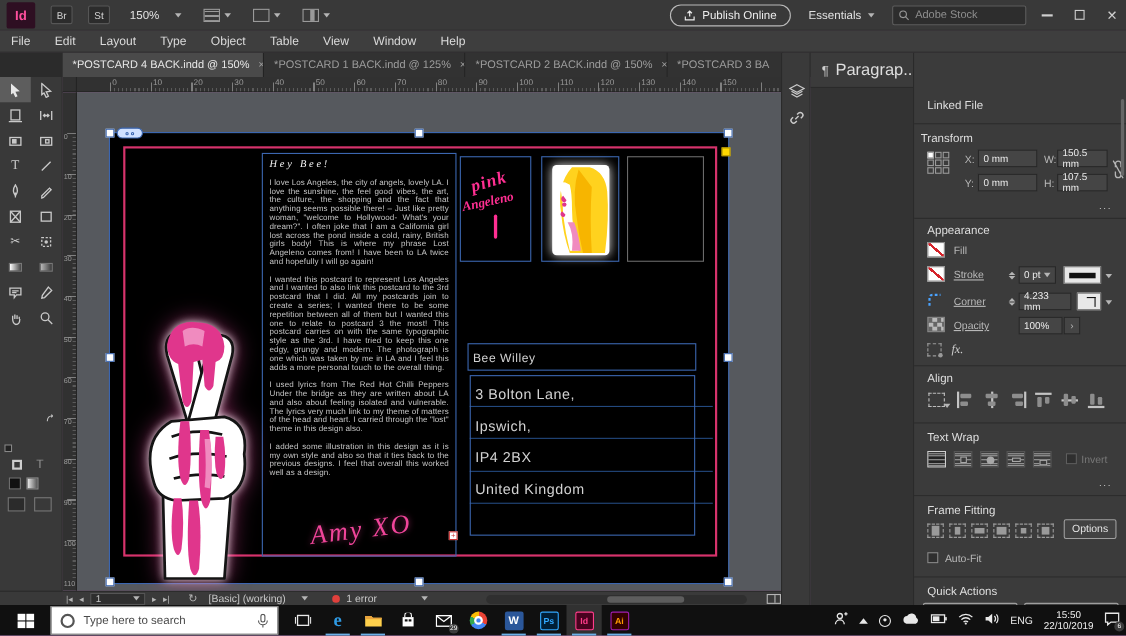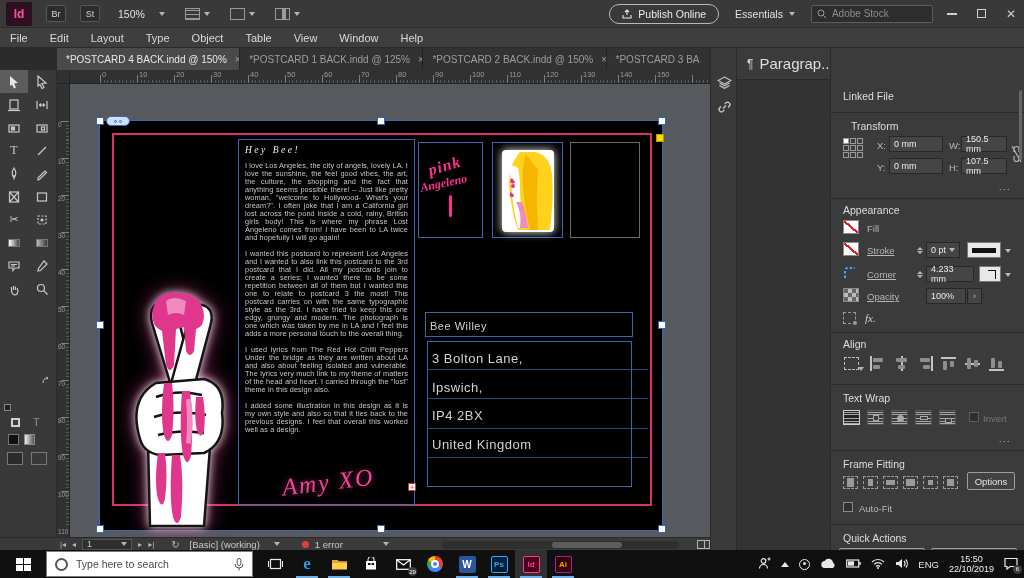--- a/index.html
+++ b/index.html
@@ -491,21 +491,21 @@
       <span class="pil">¶</span>
       <span class="lbl">Paragrap...</span>
     </div>
   </div>
 
   <div id="props">
     <div id="pbody">
       <span class="ptitle" style="left:12px;top:6px">Linked File</span>
       <span class="pdiv" style="top:28px"></span>
 
-      <span class="ptitle" style="left:20px;top:36px">Transform</span>
+      <span class="ptitle" style="left:6px;top:36px">Transform</span>
       <span id="refgrid">
           <i></i>
           <i></i>
           <i></i>
           <i></i>
           <i></i>
           <i></i>
           <i></i>
           <i></i>
           <i></i>

